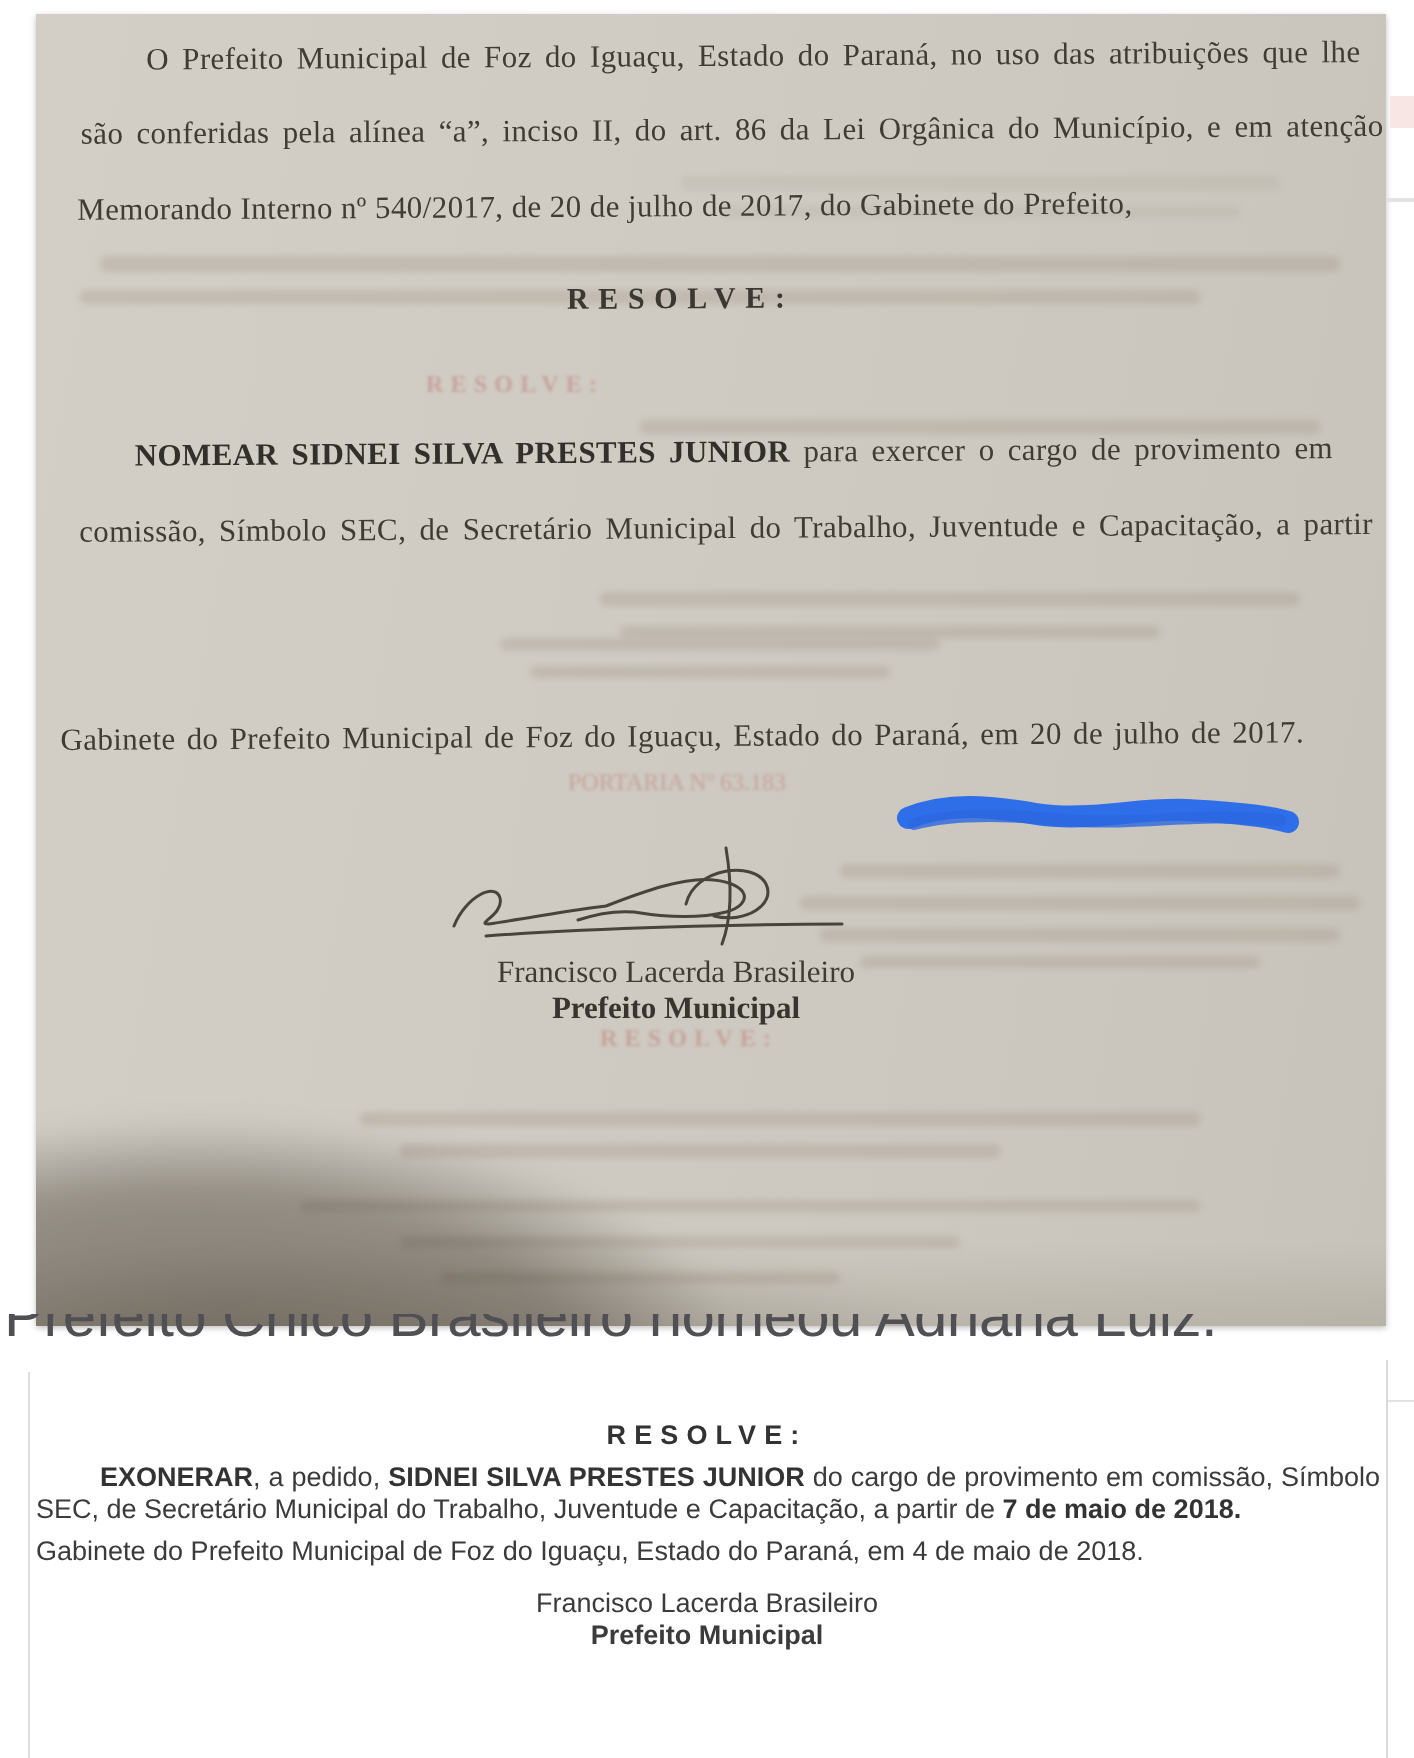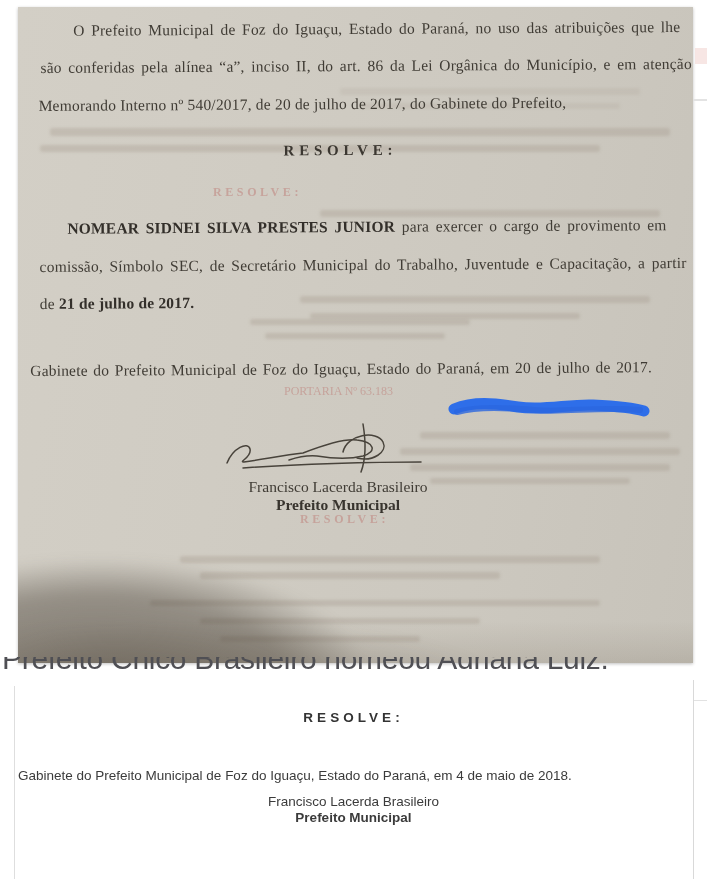--- a/index.html
+++ b/index.html
@@ -112,21 +112,20 @@
 
   <div class="photo-text">
     <div class="doc-line just" style="left:57px;top:13px">O Prefeito Municipal de Foz do Iguaçu, Estado do Paraná, no uso das atribuições que lhe</div>
     <div class="doc-line just" style="left:24px;top:50px">são conferidas pela alínea “a”, inciso II, do art. 86 da Lei Orgânica do Município, e em atenção ao</div>
     <div class="doc-line" style="left:22px;top:88px">Memorando Interno nº 540/2017, de 20 de julho de 2017, do Gabinete do Prefeito,</div>
 
     <div class="resolve-top">RESOLVE:</div>
 
     <div class="doc-line just" style="left:50px;top:211px"><b>NOMEAR SIDNEI SILVA PRESTES JUNIOR</b><span> para exercer o cargo de provimento em</span></div>
     <div class="doc-line just" style="left:22px;top:249px">comissão, Símbolo SEC, de Secretário Municipal do Trabalho, Juventude e Capacitação, a partir</div>
-    <div class="doc-line" style="left:22px;top:286px"><span>de </span><b>21 de julho de 2017.</b></div>
 
     <div class="doc-line" style="left:12px;top:353px;word-spacing:1.5px">Gabinete do Prefeito Municipal de Foz do Iguaçu, Estado do Paraná, em 20 de julho de 2017.</div>
   </div>
 
   <svg class="marker-svg" viewBox="0 0 202 30">
     <path d="M6 16 C26 8 46 10 70 14 C96 18 120 11 145 12 C165 13 186 15 196 18" fill="none" stroke="#2e6ee9" stroke-width="11" stroke-linecap="round"></path>
     <path d="M9 19 C31 13 60 15 86 17 C116 20 150 13 192 17" fill="none" stroke="#2a67e0" stroke-width="6" stroke-linecap="round" opacity=".8"></path>
   </svg>
 
   <svg class="signature-svg" viewBox="0 0 210 60">
@@ -154,18 +153,19 @@
   <span>Prefeito Chico Brasileiro nomeou Adriana Luiz.</span>
 </div>
 
 <div class="vline-left"></div>
 <div class="vline-right"></div>
 <div class="hline-right"></div>
 
 <div class="bottom-doc">
   <div class="resolve-bottom">RESOLVE:</div>
 
+  <div class="exo-para"><b>EXONERAR</b><span>, a pedido, </span><b>SIDNEI SILVA PRESTES JUNIOR</b><span> do cargo de provimento em comissão, Símbolo SEC, de Secretário Municipal do Trabalho, Juventude e Capacitação, a partir de </span><b>7 de maio de 2018.</b></div>
 
   <div class="gabinete-bottom">Gabinete do Prefeito Municipal de Foz do Iguaçu, Estado do Paraná, em 4 de maio de 2018.</div>
 
   <div class="signer-bottom">Francisco Lacerda Brasileiro</div>
   <div class="signer-bottom-title">Prefeito Municipal</div>
 </div>
 
 </body></html>

